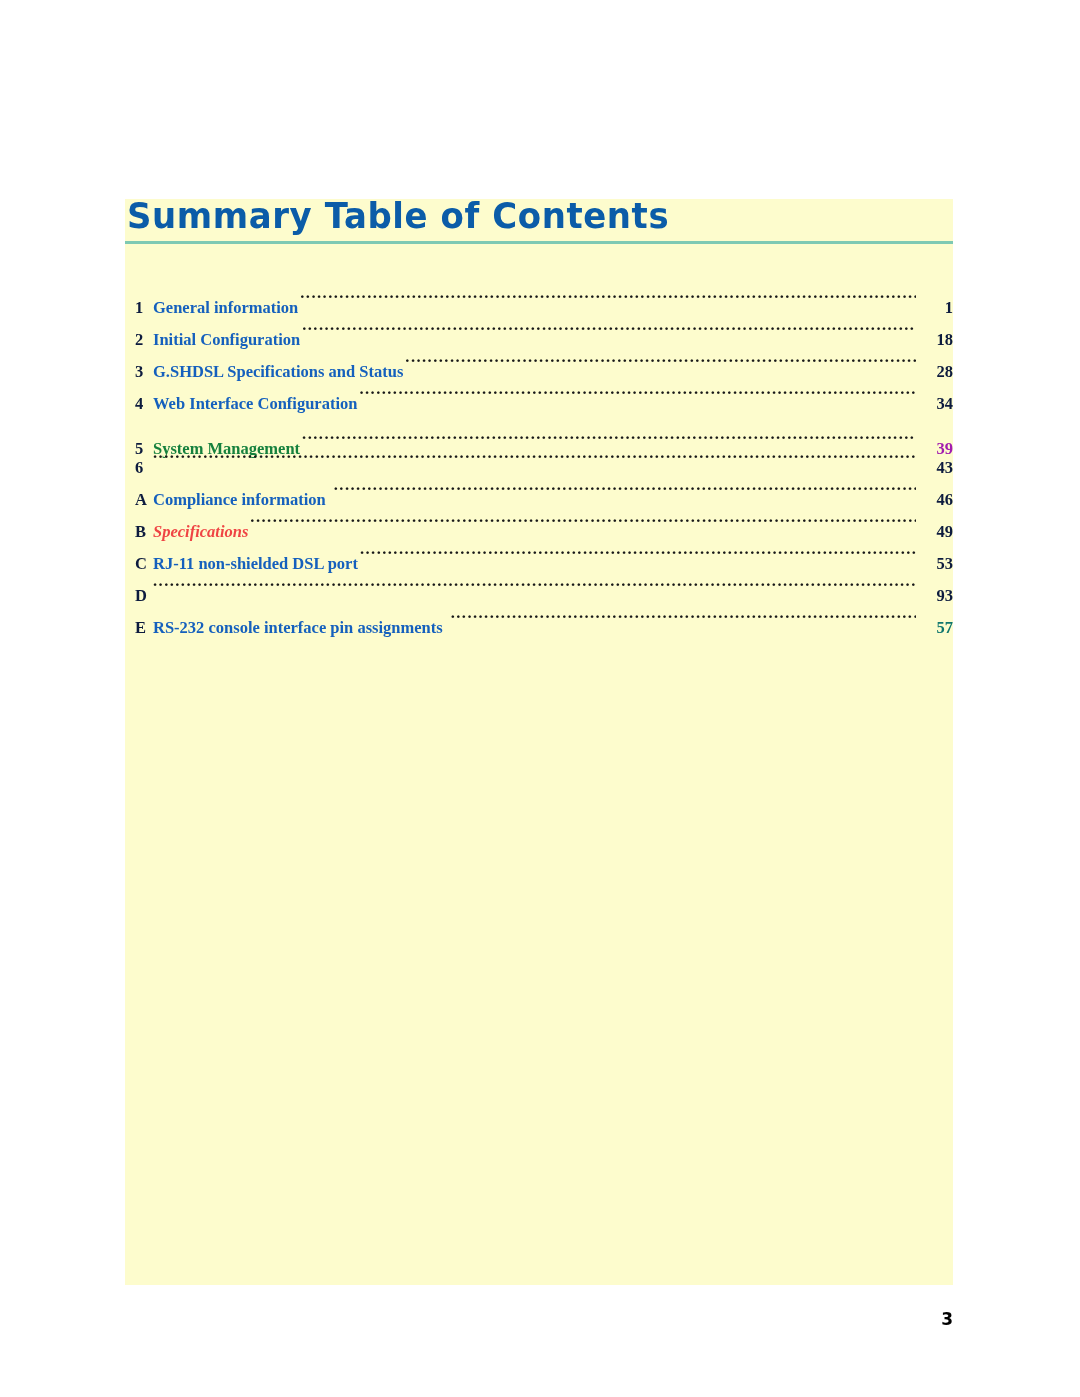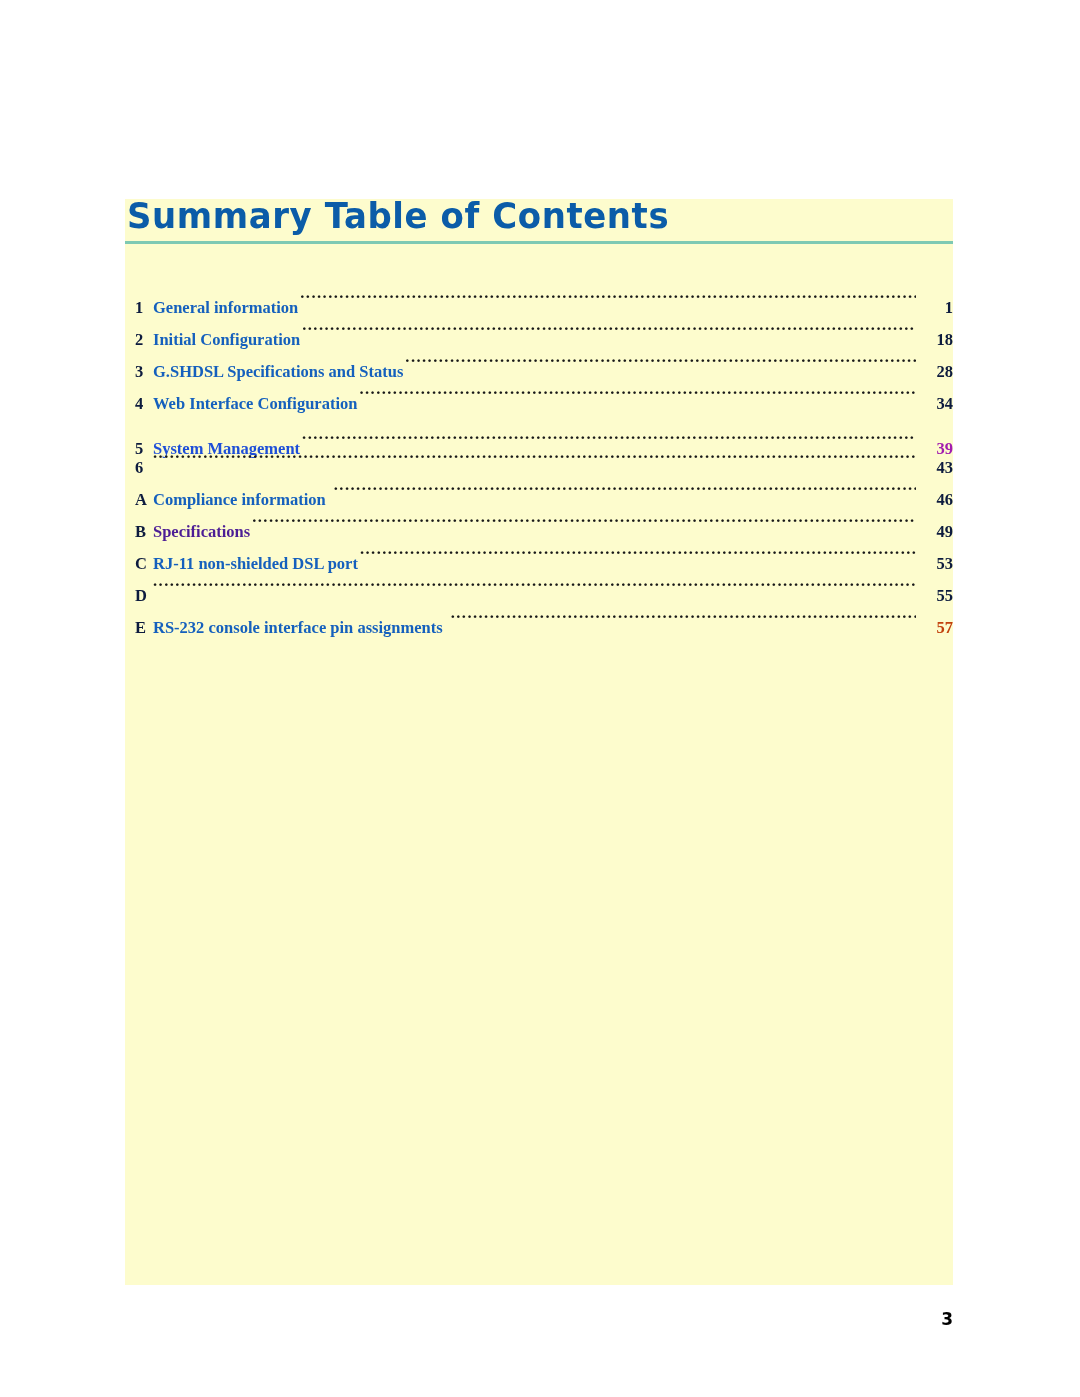--- a/index.html
+++ b/index.html
@@ -178,57 +178,57 @@
           <span class="toc-page" style="color: rgb(13, 27, 62);">28</span>
         </div>
         <div class="toc-row">
           <span class="toc-index" style="color: rgb(13, 27, 62);">4</span>
           <span class="toc-label" style="color: rgb(21, 96, 189);">Web Interface Configuration</span>
           <span class="toc-leader"></span>
           <span class="toc-page" style="color: rgb(13, 27, 62);">34</span>
         </div>
         <div class="toc-row">
           <span class="toc-index" style="color: rgb(13, 27, 62);">5</span>
-          <span class="toc-label" style="color: #1d4ed8; margin-top: 24px;">System Management</span>
+          <span class="toc-label" style="color: #15803d; margin-top: 24px;">System Management</span>
           <span class="toc-leader"></span>
           <span class="toc-page" style="color: #a21caf;">39</span>
         </div>
         <div class="toc-row">
           <span class="toc-index" style="color: rgb(13, 27, 62);">6</span>
           <span class="toc-leader"></span>
           <span class="toc-page" style="color: rgb(13, 27, 62);">43</span>
         </div>
         <div class="toc-row">
           <span class="toc-index" style="color: rgb(13, 27, 62);">A</span>
           <span class="toc-label gap" style="color: rgb(21, 96, 189);">Compliance information</span>
           <span class="toc-leader"></span>
           <span class="toc-page" style="color: rgb(13, 27, 62);">46</span>
         </div>
         <div class="toc-row">
           <span class="toc-index" style="color: rgb(13, 27, 62);">B</span>
-          <span class="toc-label" style="color: #4c1d95;">Specifications</span>
+          <span class="toc-label" style="color: #ef4444; font-style: italic;">Specifications</span>
           <span class="toc-leader"></span>
           <span class="toc-page" style="color: rgb(13, 27, 62);">49</span>
         </div>
         <div class="toc-row">
           <span class="toc-index" style="color: rgb(13, 27, 62);">C</span>
           <span class="toc-label" style="color: rgb(21, 96, 189);">RJ-11 non-shielded DSL port</span>
           <span class="toc-leader"></span>
           <span class="toc-page" style="color: rgb(13, 27, 62);">53</span>
         </div>
         <div class="toc-row">
           <span class="toc-index" style="color: rgb(13, 27, 62);">D</span>
           <span class="toc-leader"></span>
-          <span class="toc-page" style="color: rgb(13, 27, 62);">55</span>
+          <span class="toc-page" style="color: rgb(13, 27, 62);">93</span>
         </div>
         <div class="toc-row">
           <span class="toc-index" style="color: rgb(13, 27, 62);">E</span>
           <span class="toc-label gap" style="color: rgb(21, 96, 189);">RS-232 console interface pin assignments</span>
           <span class="toc-leader"></span>
-          <span class="toc-page" style="color: #c2410c;">57</span>
+          <span class="toc-page" style="color: #0f766e;">57</span>
         </div>
       </div>
 
   </div>
 
   <div id="folio">3</div>
 
 </div>
 
 </body></html>

